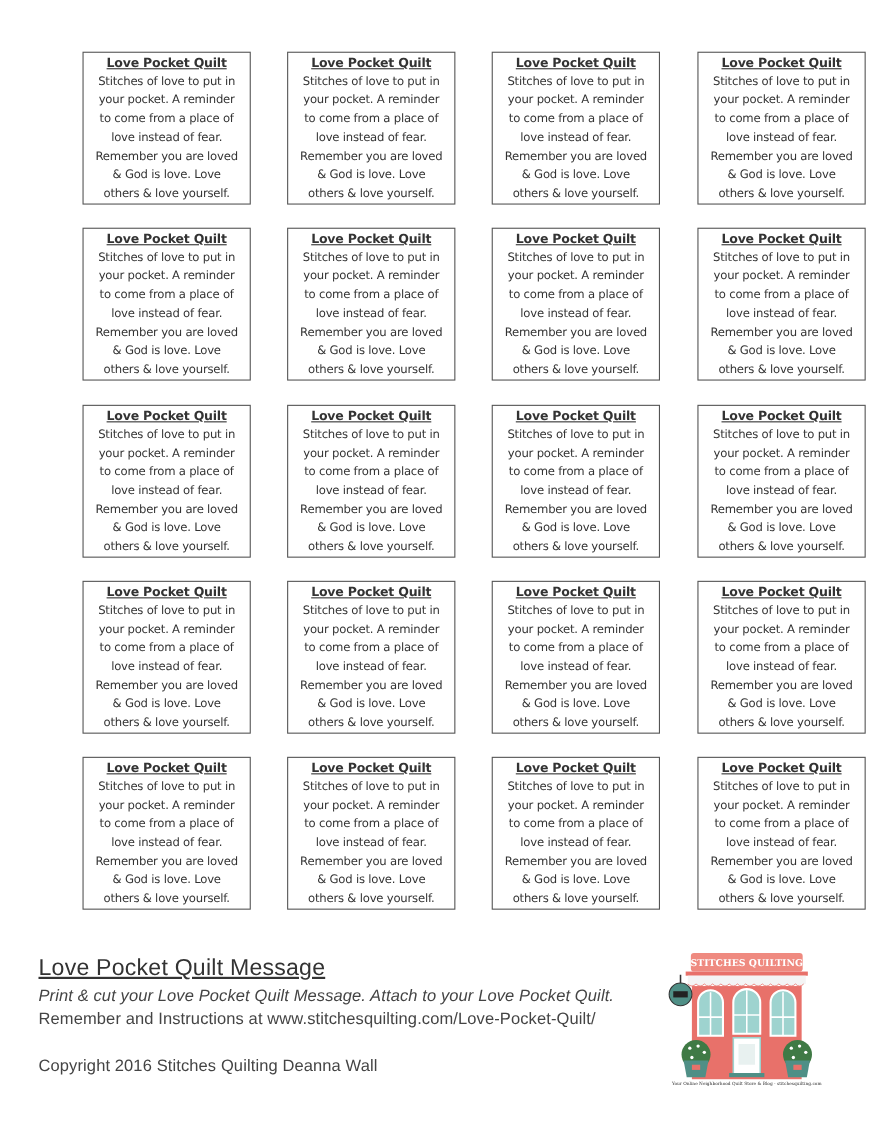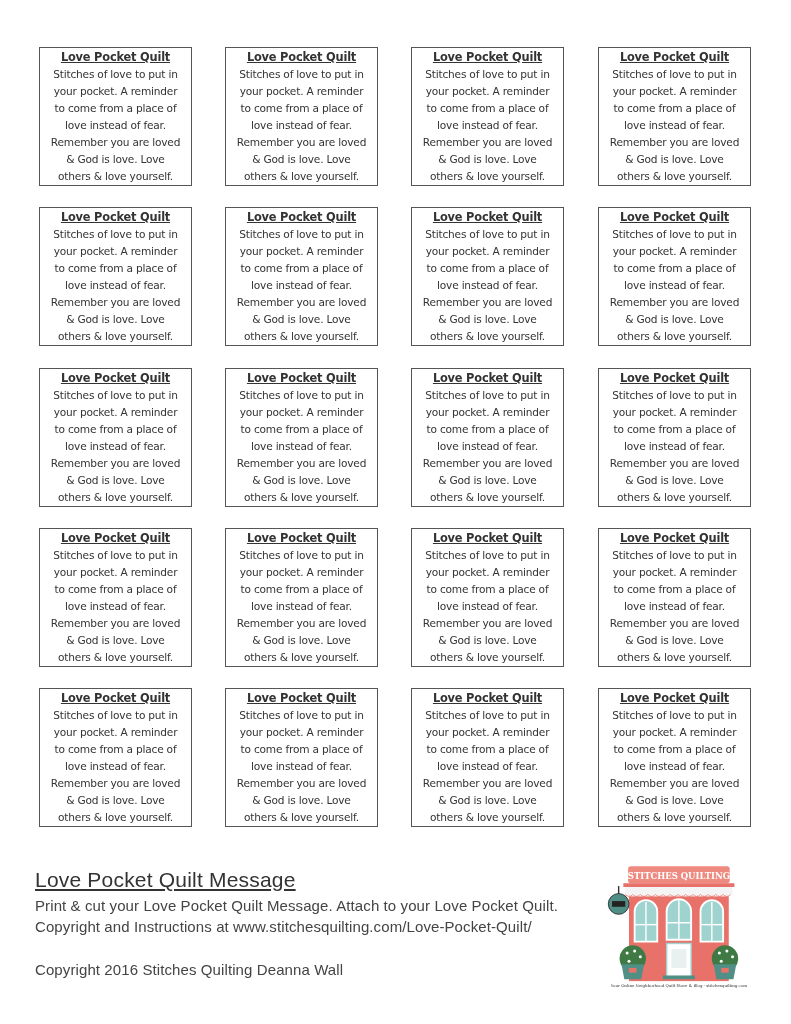--- a/index.html
+++ b/index.html
@@ -2,21 +2,21 @@
 <html><head>
 <meta charset="utf-8">
 <style>
   html, body { margin:0; padding:0; background:#ffffff; }
   body { width:791px; height:1024px; position:relative; overflow:hidden; font-family:"Liberation Sans", sans-serif; color:#333; }
   .grid { position:absolute; left:39px; top:47px; width:714px; height:785px; }
   .card {
     position:absolute; width:153px; height:139px; box-sizing:border-box;
     border:1.5px solid #555; background:#fff; text-align:center;
     font-family:"DejaVu Sans", sans-serif; font-size:10.6px; line-height:17px; color:#333;
-    padding-top:1px; letter-spacing:-0.2px;
+    padding-top:1px; letter-spacing:-0.2px;margin-left:36px;
   }
   .card .title { font-weight:bold; text-decoration:underline; font-size:11.4px; color:#333; }
   .footer-title { position:absolute; left:35px; top:868px; font-size:21px; font-weight:normal; text-decoration:underline; color:#333; letter-spacing:0.2px; }
   .footer-line { position:absolute; left:35px; font-size:15px; color:#444; letter-spacing:0.1px; }
   .logo { position:absolute; left:597px; top:855px; width:160px; height:160px; }
 </style>
 </head>
 <body>
 
 <div class="grid" id="grid">
@@ -216,22 +216,22 @@
       <div>your pocket.  A reminder</div>
       <div>to come from a place of</div>
       <div>love instead of fear.</div>
       <div>Remember you are loved</div>
       <div>&amp; God is love.  Love</div>
       <div>others &amp; love yourself.</div>
     </div>
   </div>
 
 <div class="footer-title">Love Pocket Quilt Message</div>
-<div class="footer-line" style="top:897px;">Print &amp; cut your Love Pocket Quilt Message.  Attach to your Love Pocket Quilt.</div>
-<div class="footer-line" style="top:918px;">Copyright and Instructions at www.stitchesquilting.com/Love-Pocket-Quilt/</div>
+<div class="footer-line" style="top:897px;font-style:italic;">Print &amp; cut your Love Pocket Quilt Message.  Attach to your Love Pocket Quilt.</div>
+<div class="footer-line" style="top:918px;">Remember and Instructions at www.stitchesquilting.com/Love-Pocket-Quilt/</div>
 <div class="footer-line" style="top:961px;">Copyright 2016  Stitches Quilting Deanna Wall</div>
 
 <div class="logo">
   <svg width="160" height="160" viewBox="0 0 170 170">
 
     <rect x="33" y="12" width="108" height="18" rx="3" fill="#ef8a80"></rect>
     <text x="87" y="25" text-anchor="middle" font-family="DejaVu Serif, serif" font-size="9" fill="#fff" font-weight="bold">STITCHES QUILTING</text>
 
     <rect x="28" y="30" width="118" height="4" fill="#e8716a"></rect>
     <rect x="30" y="34" width="114" height="8" fill="#f4f4f4"></rect>

